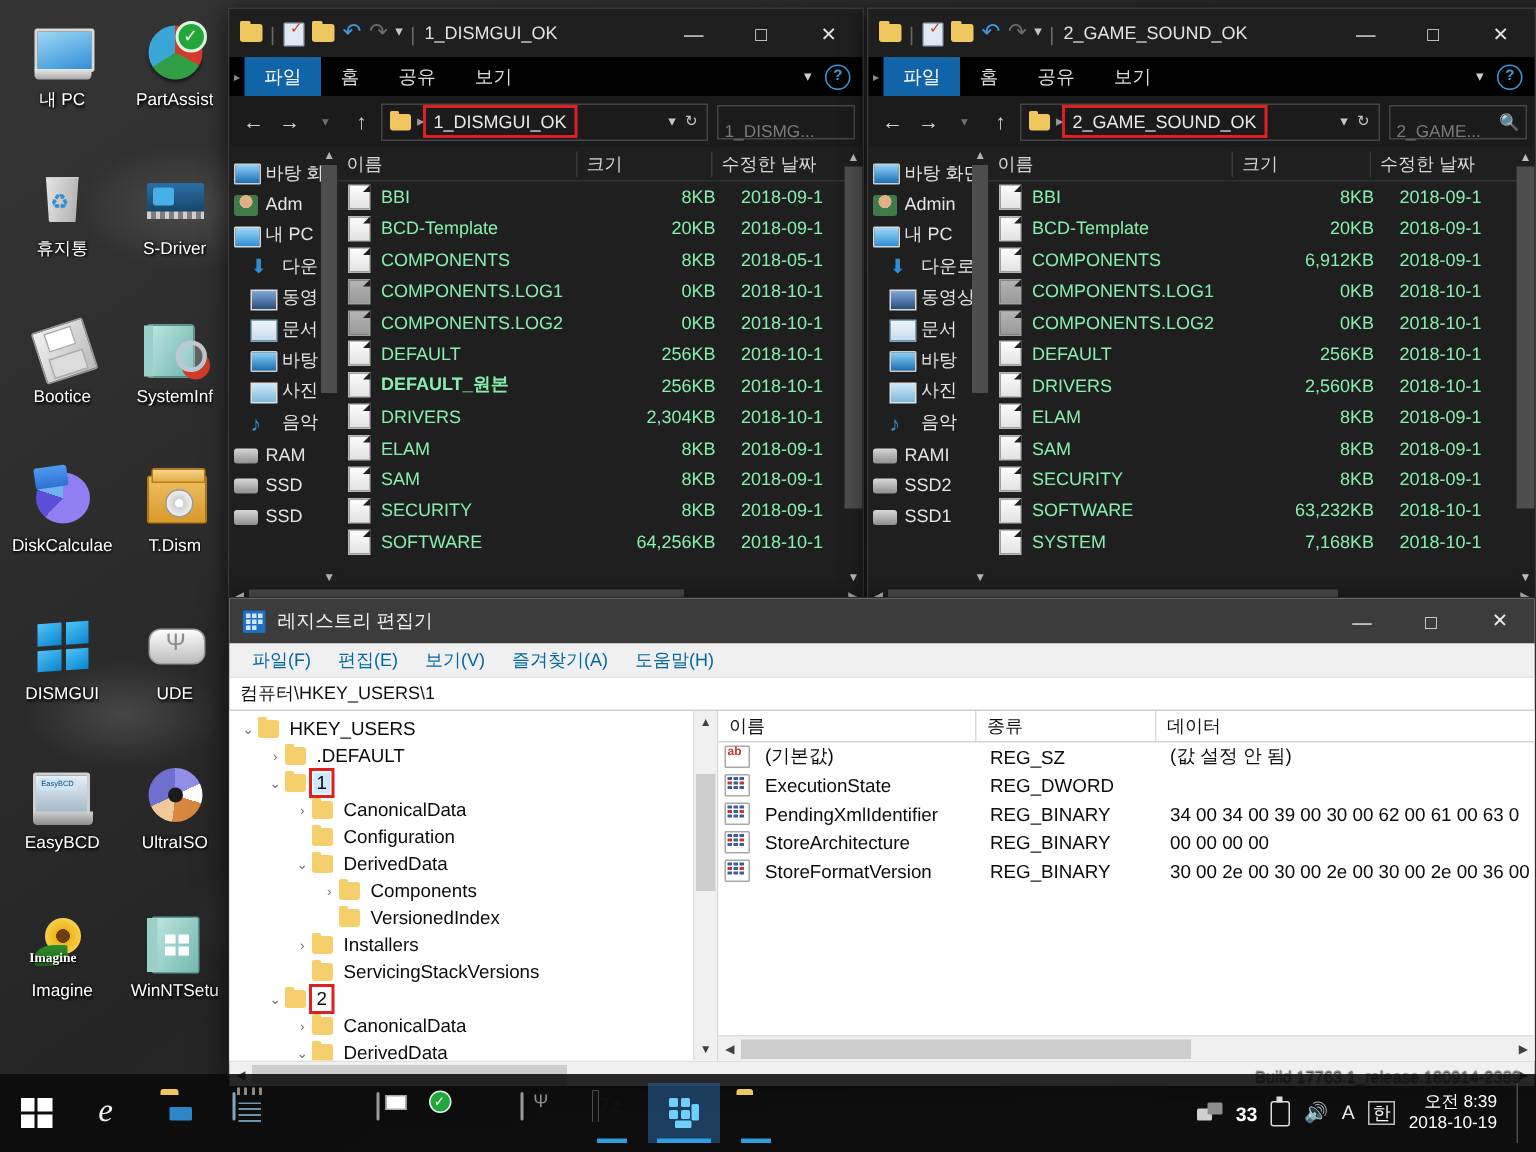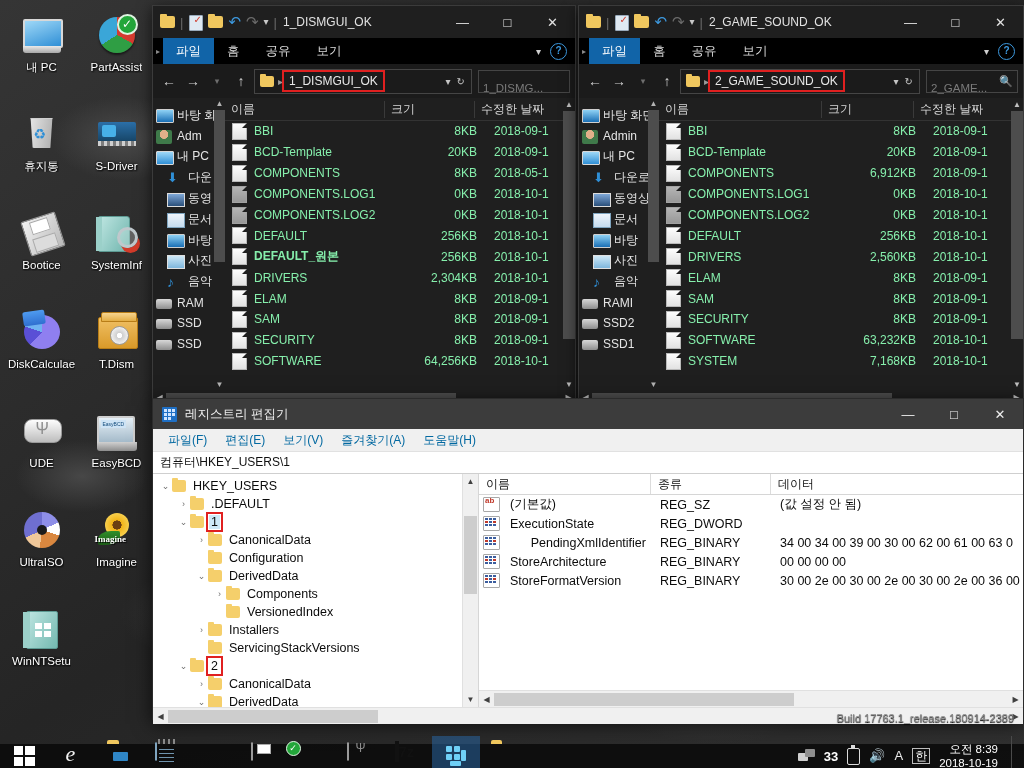--- a/index.html
+++ b/index.html
@@ -279,21 +279,21 @@
     display:flex;align-items:center;border-top:1px solid #e0e0e0;}
   .rv-hsb .arr{width:15px;text-align:center;color:#404040;font-size:8px;}
   .rv-hsb .track{flex:1;height:13px;position:relative;}
   .rv-hsb .thumb{position:absolute;top:0;height:13px;background:#cdcdcd;}
 
   
   #watermark{position:absolute;right:10px;bottom:44px;color:#8a8a8a;font-size:11px;
     text-shadow:0 1px 1px #000;white-space:nowrap;pointer-events:none;}
 
   
-  #taskbar{position:absolute;left:0;bottom:0;width:1024px;height:24px;background:rgba(10,10,10,.88);
+  #taskbar{position:absolute;left:0;bottom:0;width:1024px;height:52px;background:rgba(10,10,10,.88);
     display:flex;align-items:center;}
   #start{width:48px;height:40px;display:flex;align-items:center;justify-content:center;}
   .winlogo{width:21px;height:20px;display:grid;grid-template-columns:1fr 1fr;grid-template-rows:1fr 1fr;gap:2px;}
   .winlogo i{background:#fff;display:block;}
   .tb-item{width:48px;height:40px;display:flex;align-items:center;justify-content:center;position:relative;}
   .tb-item.active{background:rgba(40,100,160,.55);}
   .tb-item.active:after{content:"";position:absolute;left:6px;right:6px;bottom:0;height:3px;background:#2f9fe0;}
   .tb-item.running:after{content:"";position:absolute;left:14px;right:14px;bottom:0;height:3px;background:#2f9fe0;}
   .tb-gl{width:27px;height:27px;position:relative;}
 
@@ -394,20 +394,31 @@
     <div class="lbl">DiskCalculae</div>
   </div>
   <div class="dicon">
     <div class="glyph">
         <span class="ic-box"></span>
       </div>
     <div class="lbl">T.Dism</div>
   </div>
   <div class="dicon">
     <div class="glyph">
+        <span class="ic-win">
+          <i></i>
+          <i></i>
+          <i></i>
+          <i></i>
+        </span>
+      </div>
+    <div class="lbl">DISMGUI</div>
+  </div>
+  <div class="dicon">
+    <div class="glyph">
         <span class="ic-usb"></span>
       </div>
     <div class="lbl">UDE</div>
   </div>
   <div class="dicon">
     <div class="glyph">
         <span class="ic-ebcd"></span>
       </div>
     <div class="lbl">EasyBCD</div>
   </div>
@@ -1018,21 +1029,21 @@
             <span class="c" style="width: 120px;">REG_SZ</span>
             <span class="c" style="flex: 1 1 0%;">(값 설정 안 됨)</span>
           </div>
           <div class="rv-row">
             <span class="rv-ic bin"></span>
             <span class="c" style="width: 150px;">ExecutionState</span>
             <span class="c" style="width: 120px;">REG_DWORD</span>
           </div>
           <div class="rv-row">
             <span class="rv-ic bin"></span>
-            <span class="c" style="width: 150px; text-align: right;">PendingXmlIdentifier</span>
+            <span class="c" style="width: 150px;">PendingXmlIdentifier</span>
             <span class="c" style="width: 120px;">REG_BINARY</span>
             <span class="c" style="flex: 1 1 0%;">34 00 34 00 39 00 30 00 62 00 61 00 63 0</span>
           </div>
           <div class="rv-row">
             <span class="rv-ic bin"></span>
             <span class="c" style="width: 150px;">StoreArchitecture</span>
             <span class="c" style="width: 120px;">REG_BINARY</span>
             <span class="c" style="flex: 1 1 0%;">00 00 00 00</span>
           </div>
           <div class="rv-row">

